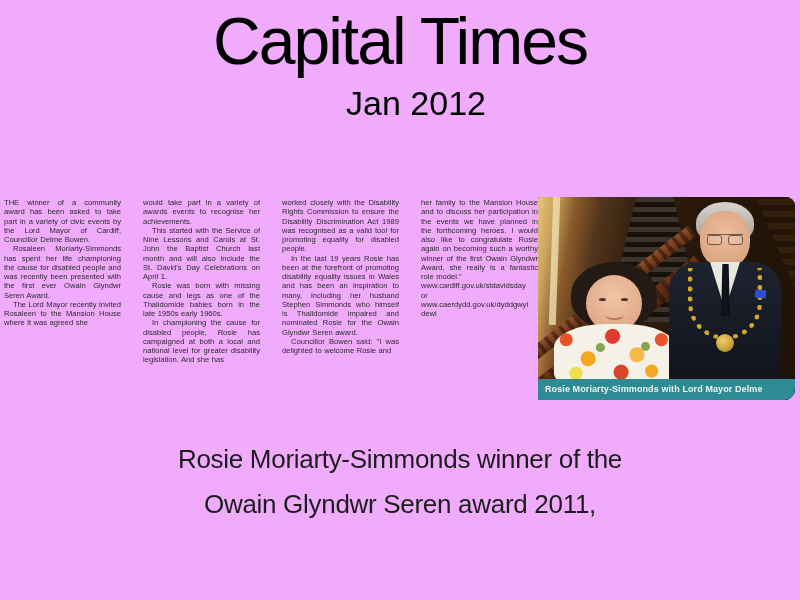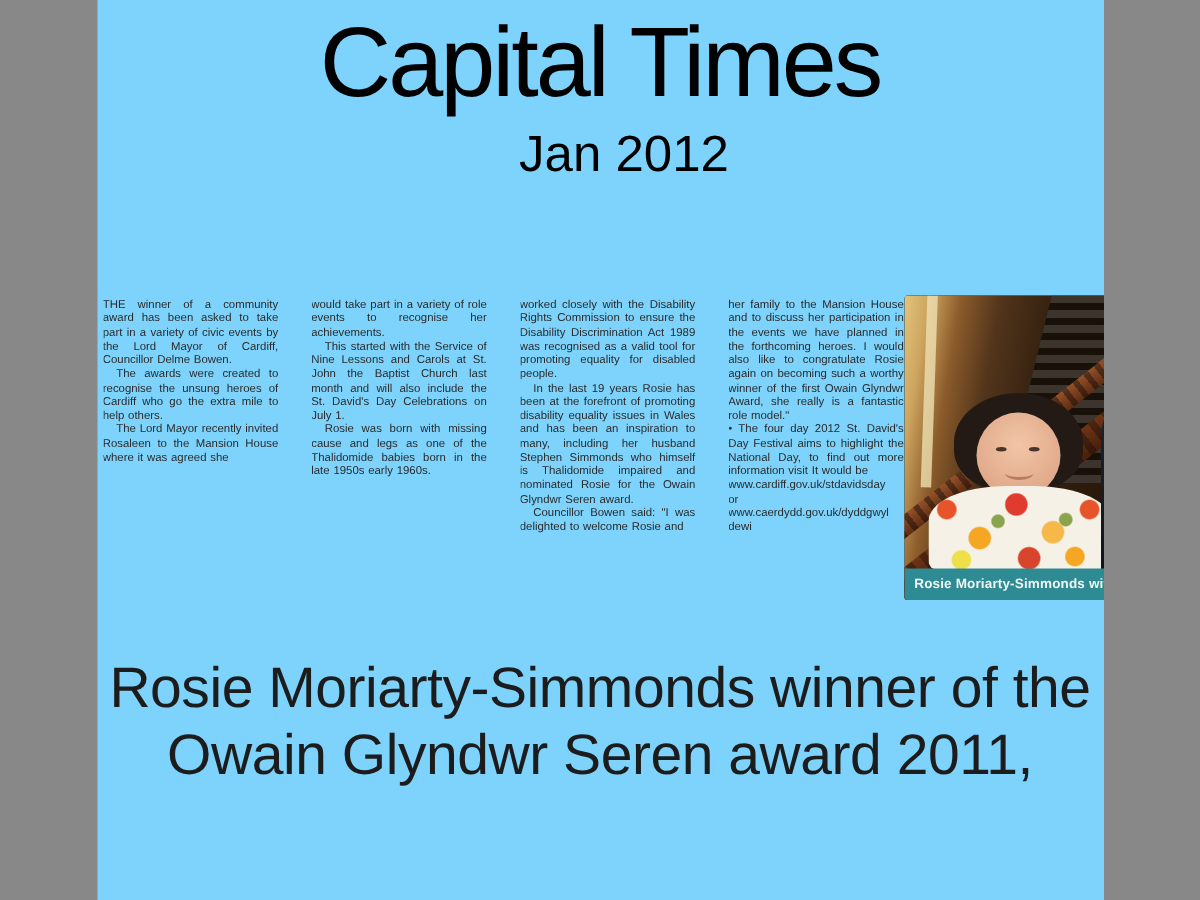--- a/index.html
+++ b/index.html
@@ -1,18 +1,18 @@
 <!DOCTYPE html>
 <html><head>
 <meta charset="utf-8">
 <style>
   html,body{margin:0;padding:0;background:#888;}
   *{box-sizing:border-box;}
   .slide{
-    position:relative;width:671px;height:600px;background:#7dd3fc;
+    position:relative;width:800px;height:600px;background:#f0abfc;
     font-family:"Liberation Sans",sans-serif;overflow:hidden;margin:0 auto;
   }
   
   .masthead-title{
     position:absolute;top:2px;left:0;width:100%;text-align:center;
     font-size:66px;font-weight:400;color:#000;letter-spacing:-2px;line-height:78px;
   }
   .masthead-date{
     position:absolute;top:80px;left:16px;width:100%;text-align:center;
     font-size:34px;font-weight:400;color:#000;line-height:46px;
@@ -96,51 +96,51 @@
   .m-pocket{position:absolute;left:86px;top:88px;width:11px;height:8px;background:#2a4fd4;transform:rotate(5deg);}
   
   .photo-caption{
     position:absolute;left:0;bottom:0;width:100%;height:21px;
     border-radius:0 0 10px 0;line-height:21px;padding-left:7px;
     font-size:9px;font-weight:700;color:#edf7f3;letter-spacing:0.1px;
   }
   
   .bottom-caption{
     position:absolute;left:0;top:437px;width:100%;text-align:center;
-    font-size:38px;color:#1c1c1c;line-height:45px;letter-spacing:-0.3px;
+    font-size:26px;color:#1c1c1c;line-height:45px;letter-spacing:-0.3px;
   }
 </style>
 </head>
 <body>
 
 <div class="slide">
 
   <div class="masthead-title">Capital Times</div>
   <div class="masthead-date">Jan 2012</div>
 
 
   <div class="columns" id="columns">
       <div class="col">
         <p>THE winner of a community award has been asked to take part in a variety of civic events by the Lord Mayor of Cardiff, Councillor Delme Bowen.</p>
-        <p class="indent">The awards were created to recognise the unsung heroes of Cardiff who go the extra mile to help others.</p>
+        <p class="indent">Rosaleen Moriarty-Simmonds has spent her life championing the cause for disabled people and was recently been presented with the first ever Owain Glyndwr Seren Award.</p>
         <p class="indent">The Lord Mayor recently invited Rosaleen to the Mansion House where it was agreed she</p>
       </div>
       <div class="col">
-        <p>would take part in a variety of role events to recognise her achievements.</p>
-        <p class="indent">This started with the Service of Nine Lessons and Carols at St. John the Baptist Church last month and will also include the St. David's Day Celebrations on July 1.</p>
+        <p>would take part in a variety of awards events to recognise her achievements.</p>
+        <p class="indent">This started with the Service of Nine Lessons and Carols at St. John the Baptist Church last month and will also include the St. David's Day Celebrations on April 1.</p>
         <p class="indent">Rosie was born with missing cause and legs as one of the Thalidomide babies born in the late 1950s early 1960s.</p>
+        <p class="indent">In championing the cause for disabled people, Rosie has campaigned at both a local and national level for greater disability legislation. And she has</p>
       </div>
       <div class="col">
         <p>worked closely with the Disability Rights Commission to ensure the Disability Discrimination Act 1989 was recognised as a valid tool for promoting equality for disabled people.</p>
         <p class="indent">In the last 19 years Rosie has been at the forefront of promoting disability equality issues in Wales and has been an inspiration to many, including her husband Stephen Simmonds who himself is Thalidomide impaired and nominated Rosie for the Owain Glyndwr Seren award.</p>
         <p class="indent">Councillor Bowen said: "I was delighted to welcome Rosie and</p>
       </div>
       <div class="col">
         <p>her family to the Mansion House and to discuss her participation in the events we have planned in the forthcoming heroes. I would also like to congratulate Rosie again on becoming such a worthy winner of the first Owain Glyndwr Award, she really is a fantastic role model."</p>
-        <p>• The four day 2012 St. David's Day Festival aims to highlight the National Day, to find out more information visit It would be</p>
         <p>www.cardiff.gov.uk/stdavidsday</p>
         <p>or</p>
         <p>www.caerdydd.gov.uk/dyddgwyl</p>
         <p>dewi</p>
       </div>
     </div>
 
   <div class="photo">
     <div class="ph-bg"></div>
     <div class="ph-doorframe"></div>

